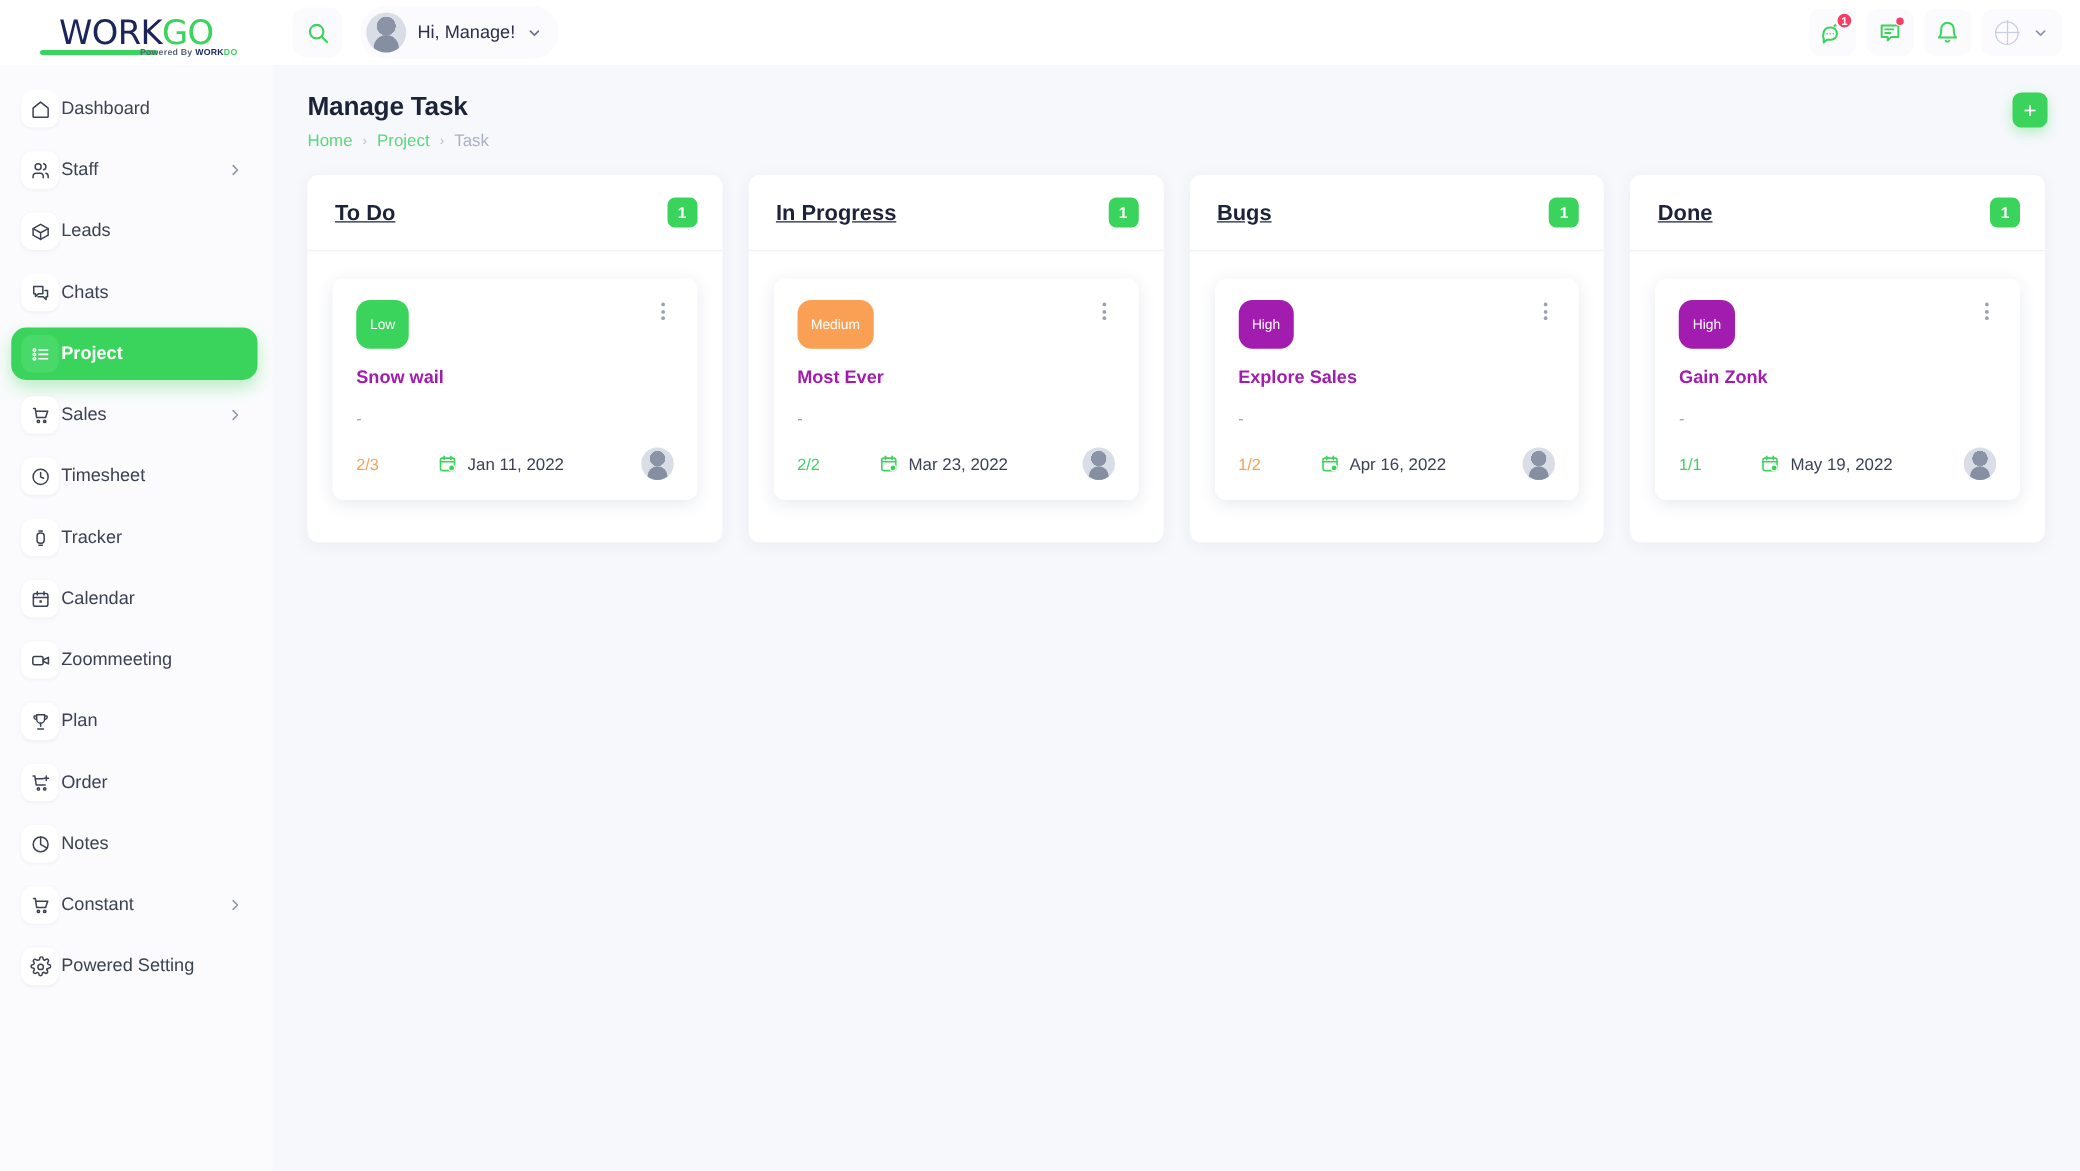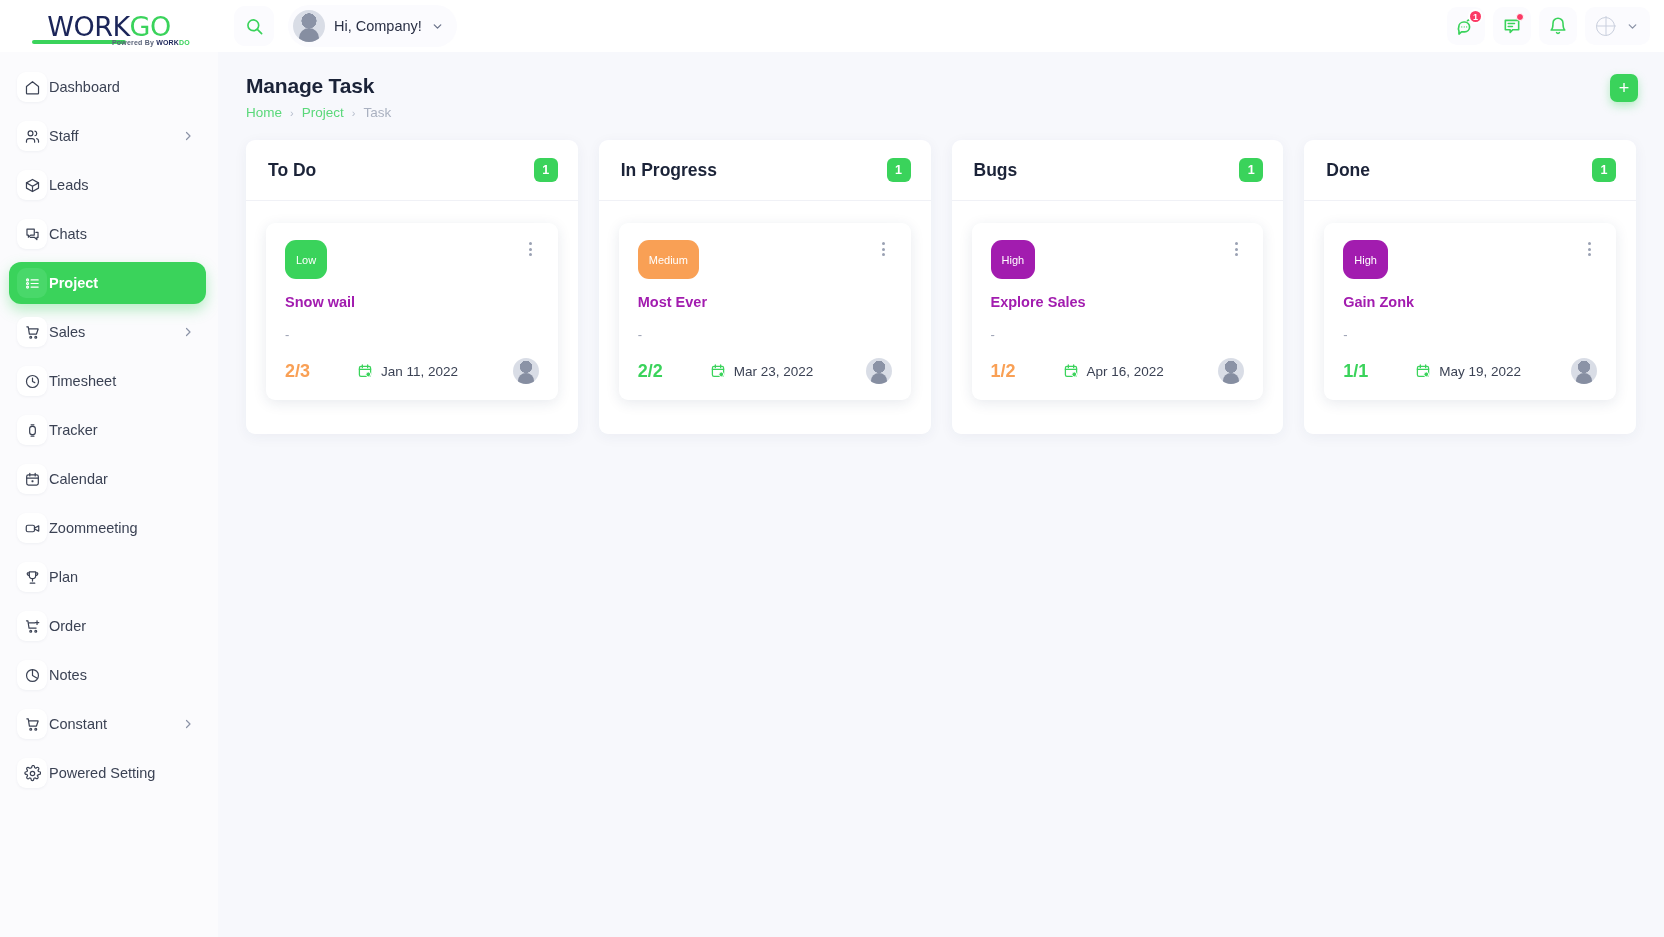--- a/index.html
+++ b/index.html
@@ -150,21 +150,21 @@
     flex: 1 1 0; min-width: 0;
     background: #ffffff; border-radius: 9px;
     box-shadow: 0 3px 14px rgba(34,46,86,.055);
     padding-bottom: 14px;
   }
   .col-head {
     display: flex; align-items: center;
     padding: 18px 20px 18px 22px;
     border-bottom: 1px solid #f0f1f6;
   }
-  .col-title { font-size: 17.5px; font-weight: 700; color: #1b2338; }
+  .col-title { font-size: 17.5px; font-weight: 700; color: #1b2338; text-decoration: underline; }
   .col-count {
     margin-left: auto; min-width: 24px; height: 24px; padding: 0 6px;
     border-radius: 6px; background: #3ad35b; color: #fff;
     font-size: 12.5px; font-weight: 600;
     display: flex; align-items: center; justify-content: center;
   }
   .col-body { padding: 22px 20px 6px 20px; }
   .task-card {
     background: #ffffff; border-radius: 9px;
     box-shadow: 0 3px 14px rgba(34,46,86,.10);
@@ -181,21 +181,21 @@
   .pill.medium { background: #f9a055; }
   .pill.high { background: #a21caf; }
   .kebab {
     margin-left: auto; width: 16px; height: 18px; cursor: pointer;
     display: flex; flex-direction: column; align-items: center; justify-content: center; gap: 2.5px;
   }
   .kebab i { display: block; width: 3px; height: 3px; border-radius: 50%; background: #9aa1b3; }
   .tc-title { font-size: 14.5px; font-weight: 700; color: #a21caf; margin-top: 15px; }
   .tc-desc { font-size: 13px; color: #9aa1b3; margin-top: 17px; }
   .tc-foot { display: flex; align-items: center; margin-top: 16px; }
-  .tc-frac { font-size: 18px; font-weight: 700; }
+  .tc-frac { font-size: 13px; font-weight: 400; }
   .tc-frac.orange { color: #f9a055; }
   .tc-frac.green { color: #3ad35b; }
   .tc-date { display: flex; align-items: center; gap: 8px; margin-left: 47px; font-size: 13.5px; color: #3b4254; }
   .tc-foot .avatar { margin-left: auto; }
 
   svg { display: block; }
 </style>
 </head>
 <body>
 
@@ -215,21 +215,21 @@
     <span>
       <svg width="19" height="19" viewBox="0 0 24 24" fill="none" stroke="#3ad35b" stroke-width="2.1" stroke-linecap="round">
         <circle cx="10.5" cy="10.5" r="6.8"></circle>
           <line x1="15.6" y1="15.6" x2="21" y2="21"></line>
       </svg>
     </span>
   </div>
 
   <div class="user-chip">
     <div class="avatar"></div>
-    <span class="user-name">Hi, Company!</span>
+    <span class="user-name">Hi, Manage!</span>
     <span>
       <svg width="13" height="13" viewBox="0 0 24 24" fill="none" stroke="#6b7near" stroke-width="2.4" stroke-linecap="round" stroke-linejoin="round" style="stroke:#6b738a">
         <polyline points="6 9 12 15 18 9"></polyline>
       </svg>
     </span>
   </div>
 
   <div class="topbar-right-group">
 
     <div class="icon-btn plainwhite">

